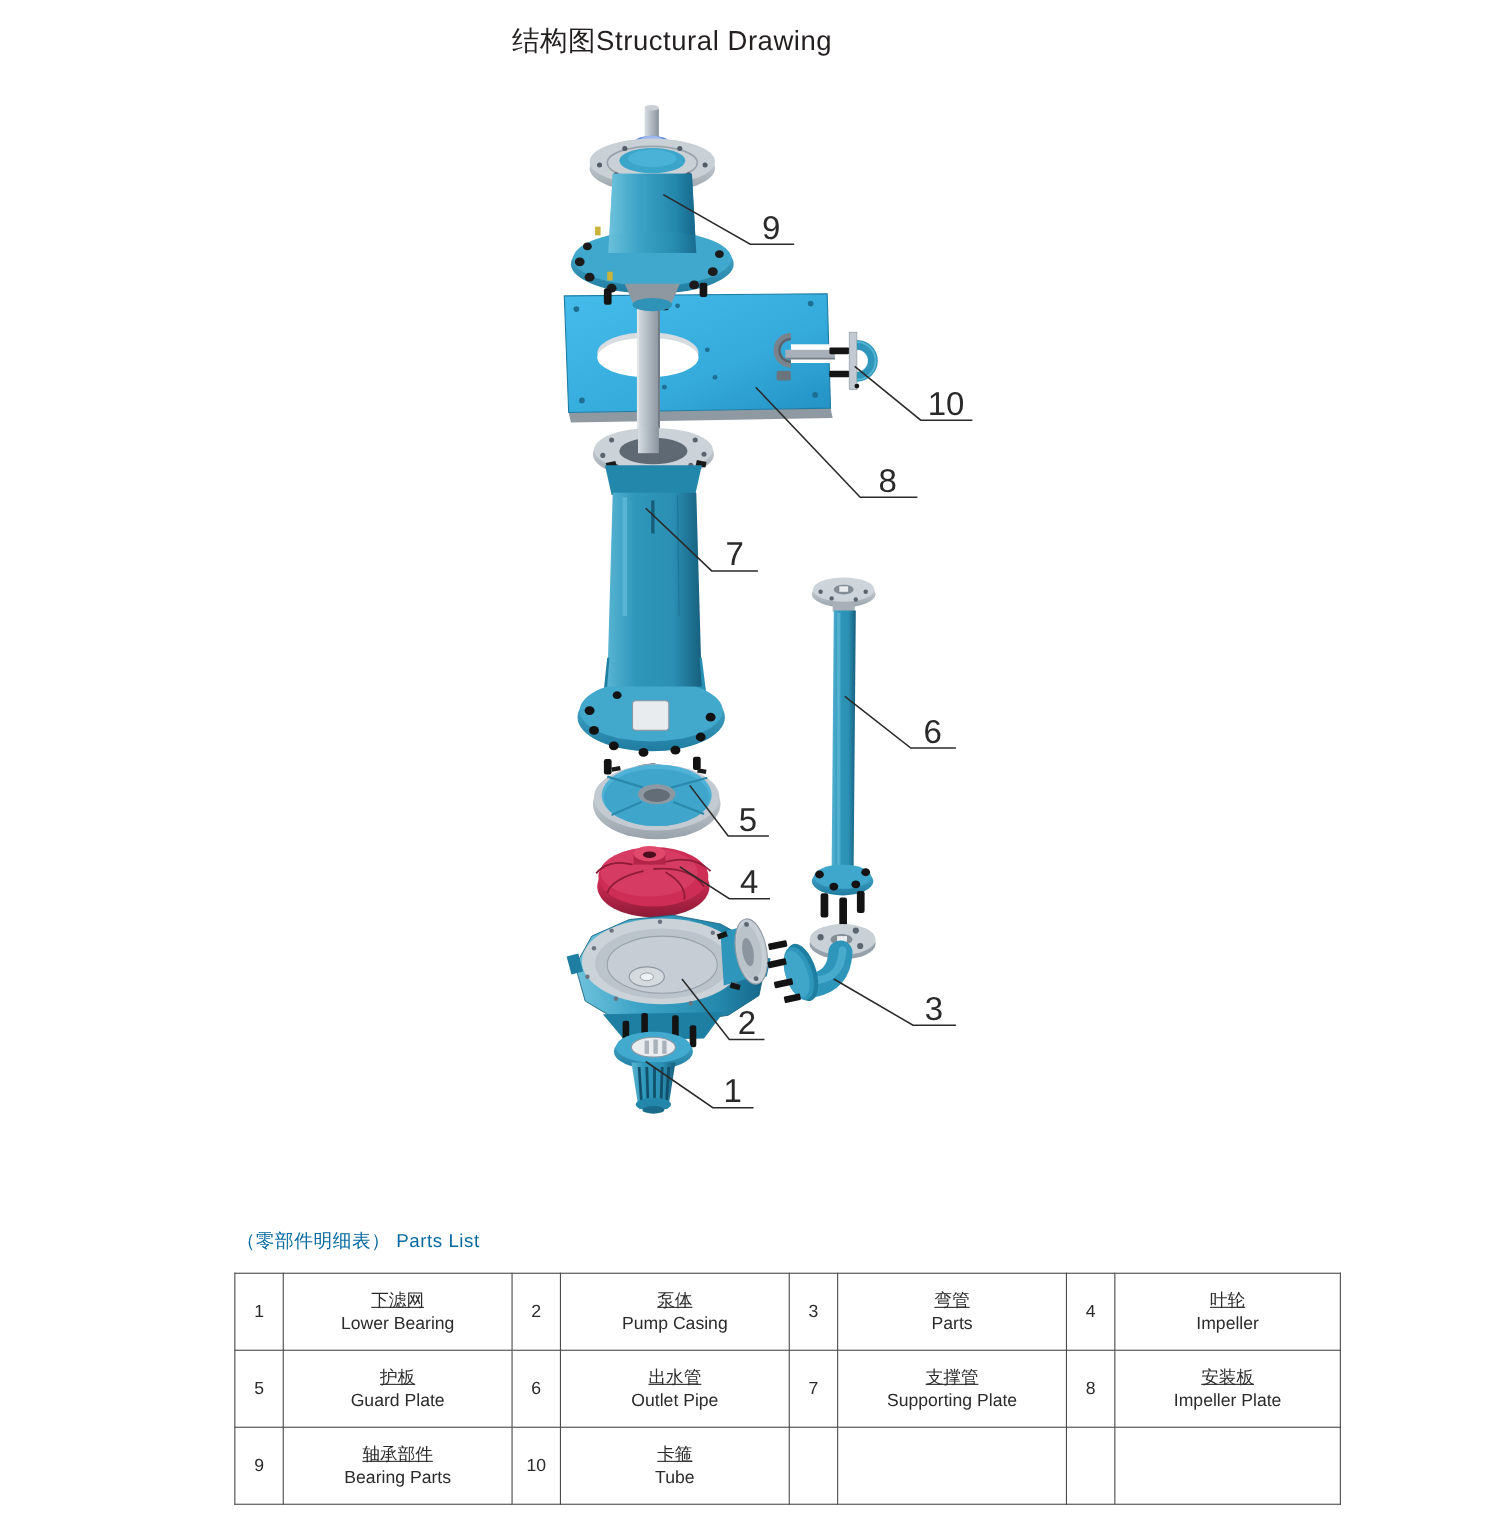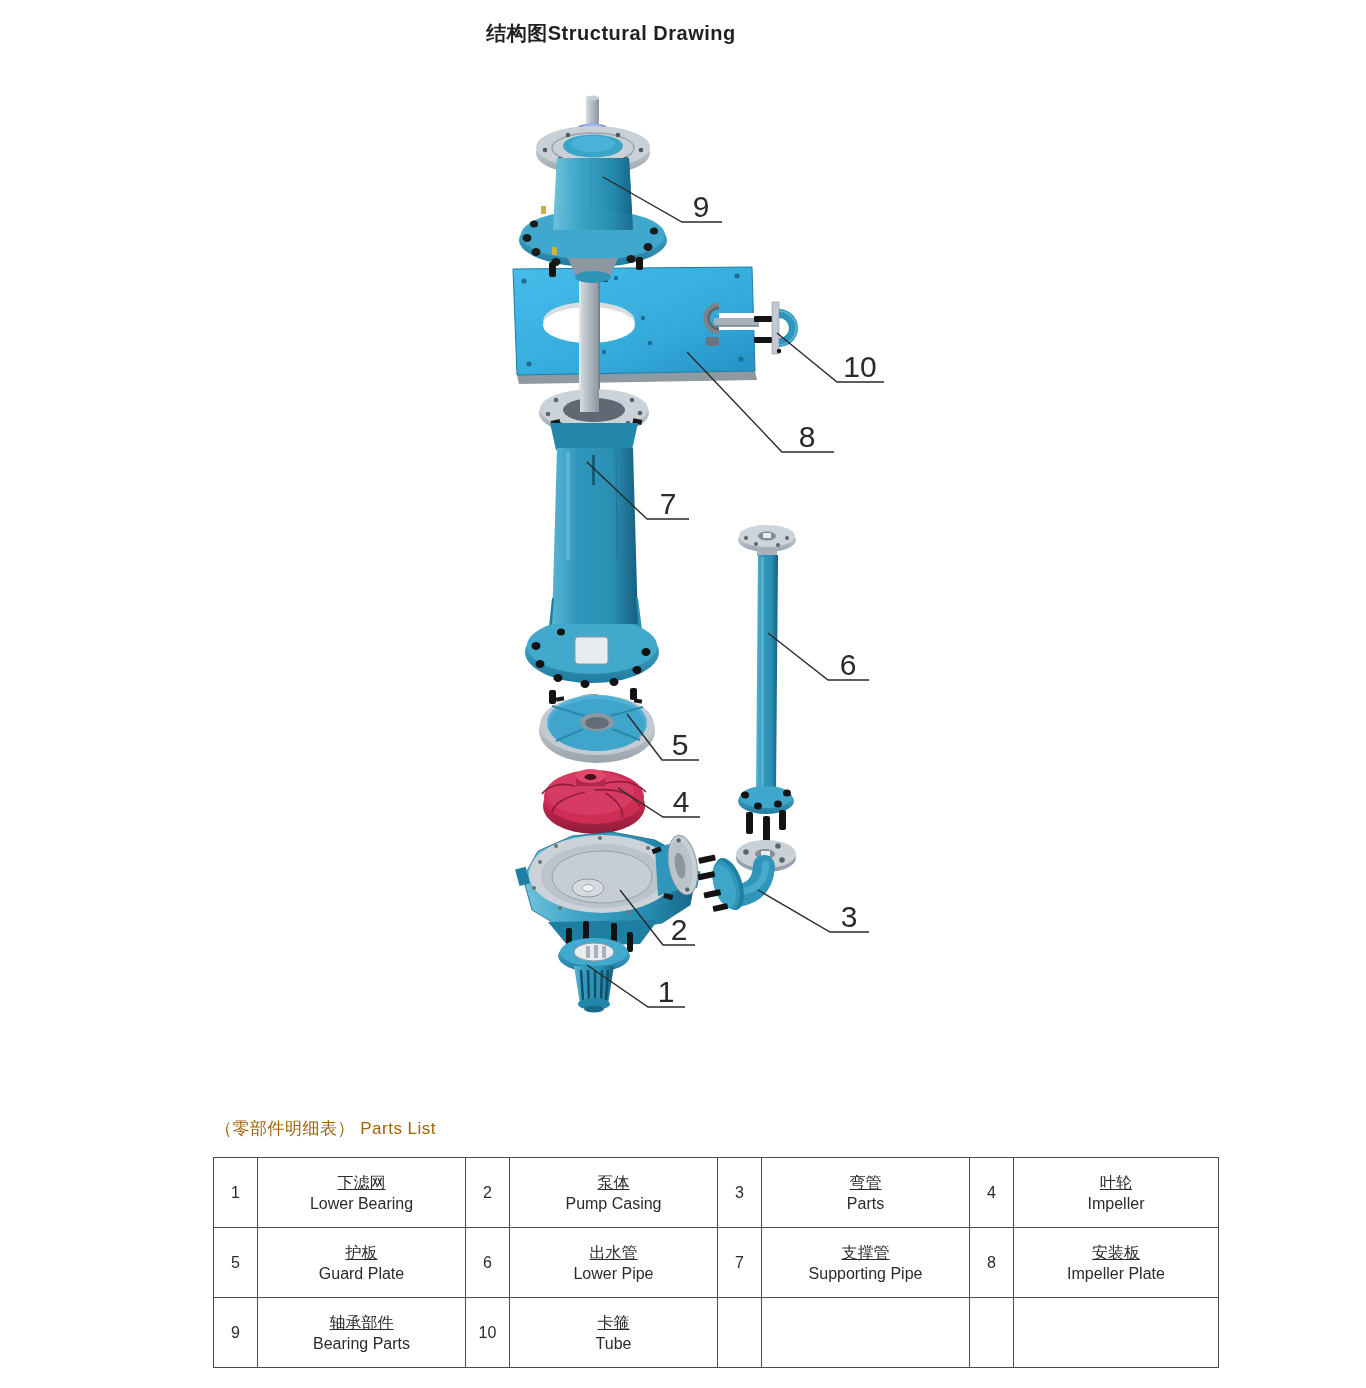--- a/index.html
+++ b/index.html
@@ -1,21 +1,21 @@
 <!DOCTYPE html>
 <html><head>
 <meta charset="utf-8">
 <style>
   html,body{margin:0;padding:0;background:#fff;}
   .page{position:relative;width:1366px;height:1388px;background:#fff;overflow:hidden;
         font-family:"Liberation Sans",sans-serif;color:#1a1a1a;}
   .title-wrap{position:absolute;top:20px;left:0;width:1222px;text-align:center;}
-  .title{font-size:20px;font-weight:700;letter-spacing:.5px;color:#231f1f;}
+  .title{font-size:25px;font-weight:400;letter-spacing:.5px;color:#231f1f;}
   .diagram-svg{position:absolute;top:0;left:0;z-index:1;}
-  .parts-heading{position:absolute;top:1117px;left:215px;font-size:17px;color:#a16207;z-index:2;letter-spacing:.5px;}
+  .parts-heading{position:absolute;top:1117px;left:215px;font-size:17px;color:#0369a1;z-index:2;letter-spacing:.5px;}
   table.parts{position:absolute;top:1157px;left:213px;width:1005px;z-index:2;
         border-collapse:collapse;table-layout:fixed;}
   table.parts td{border:1.6px solid #4a4a4a;text-align:center;vertical-align:middle;
         height:69px;padding:0;font-size:16px;color:#2b2b2b;line-height:21px;}
   td.num{font-size:17px;}
   .cn{display:block;text-decoration:underline;}
   .en{display:block;}
   svg text.callout{font-family:"Liberation Sans",sans-serif;font-size:30px;fill:#2a2a2a;}
 </style>
 </head>
@@ -412,26 +412,26 @@
       </tr>
       <tr>
         <td class="num">5</td>
         <td>
             <span class="cn">护板</span>
             <span class="en">Guard Plate</span>
           </td>
         <td class="num">6</td>
         <td>
             <span class="cn">出水管</span>
-            <span class="en">Lower Pipe</span>
+            <span class="en">Outlet Pipe</span>
           </td>
         <td class="num">7</td>
         <td>
             <span class="cn">支撑管</span>
-            <span class="en">Supporting Pipe</span>
+            <span class="en">Supporting Plate</span>
           </td>
         <td class="num">8</td>
         <td>
             <span class="cn">安装板</span>
             <span class="en">Impeller Plate</span>
           </td>
       </tr>
       <tr>
         <td class="num">9</td>
         <td>

